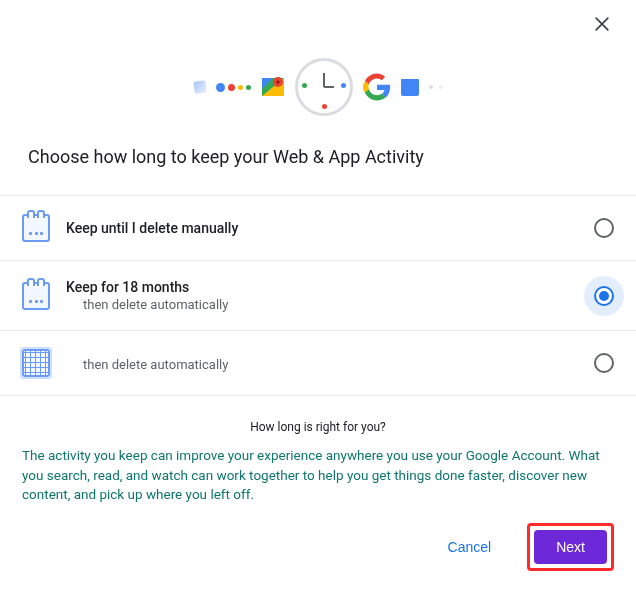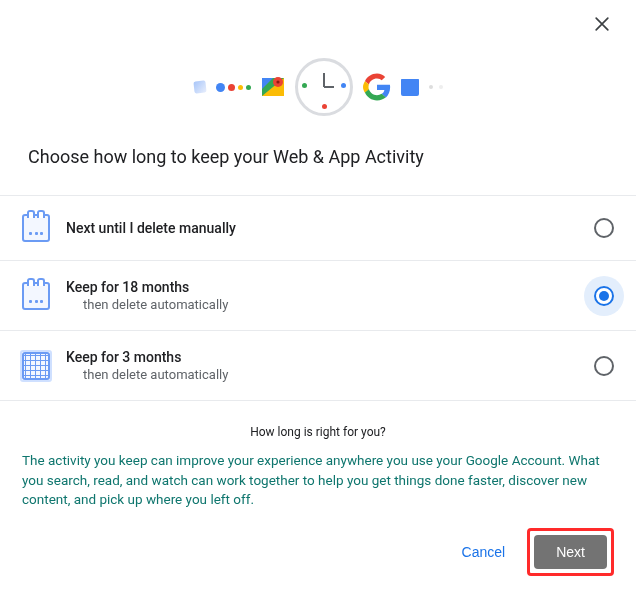--- a/index.html
+++ b/index.html
@@ -127,28 +127,28 @@
   .footer {
     padding: 24px 22px 0;
   }
   .footer-title{
     text-align:center;font-size:12px;color:#202124;margin-bottom:12px;
   }
   .footer-text{
     font-size:13.5px;color:#0f766e;line-height:1.45;
   }
   .actions{
-    display:flex;justify-content:flex-end;align-items:center;gap:8px;
+    display:flex;justify-content:flex-end;align-items:center;gap:22px;
     padding:18px 22px 0 0;
   }
   .cancel{
     color:#1a73e8;font-size:14px;font-weight:500;padding:8px 14px;cursor:pointer;background:none;border:none;
   }
   .next{
-    background:#737373;color:#fff;border:none;border-radius:4px;
+    background:#6d28d9;color:#fff;border:none;border-radius:4px;
     font-size:14px;font-weight:500;padding:9px 22px;cursor:pointer;
   }
   .next-hi{
     border:3px solid #ff2a2a;border-radius:4px;padding:4px;display:inline-flex;
   }
 </style>
 </head>
 <body>
 
 <div class="close-btn">
@@ -195,21 +195,21 @@
     <div class="ic">
       <div class="cal-ic">
           <div class="dots">
             <span></span>
             <span></span>
             <span></span>
           </div>
         </div>
     </div>
     <div class="txt">
-      <div class="label">Next until I delete manually</div>
+      <div class="label">Keep until I delete manually</div>
     </div>
     <div class="radio"></div>
   </div>
 
   <div class="option selected">
     <div class="ic">
       <div class="cal-ic">
           <div class="dots">
             <span></span>
             <span></span>
@@ -222,21 +222,20 @@
       <div class="sub">then delete automatically</div>
     </div>
     <div class="radio"></div>
   </div>
 
   <div class="option">
     <div class="ic">
       <div class="cal-grid"></div>
     </div>
     <div class="txt">
-      <div class="label">Keep for 3 months</div>
       <div class="sub">then delete automatically</div>
     </div>
     <div class="radio"></div>
   </div>
 
 </div>
 
 <div class="footer">
   <div class="footer-title">How long is right for you?</div>
   <div class="footer-text">The activity you keep can improve your experience anywhere you use your Google Account. What you search, read, and watch can work together to help you get things done faster, discover new content, and pick up where you left off.</div>

